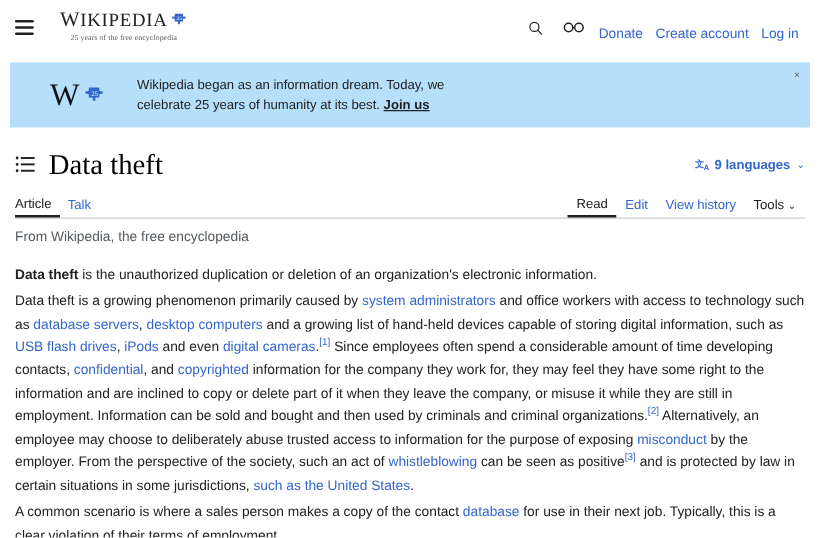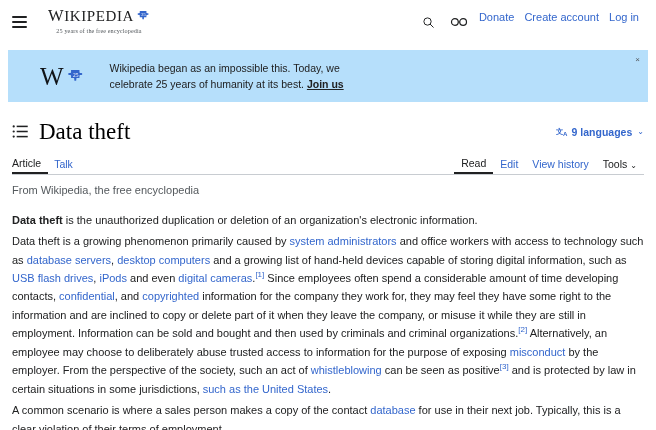--- a/index.html
+++ b/index.html
@@ -65,21 +65,21 @@
   .logo-tag {
     font-family: "Liberation Serif", serif;
     font-size: 6.2px;
     color: #54595d;
     margin-top: 2px;
     letter-spacing: 0.1px;
   }
   .header-right {
     margin-left: auto;
     display: flex;
-    align-items: flex-start;
+    align-items: flex-end;
     gap: 0px;
     margin-top: 5px;
     font-size: 11px;
   }
   .hicon {
     width: 30px; height: 22px;
     display: flex; align-items: center; justify-content: center;
     cursor: pointer;
   }
   .hlink {
@@ -270,21 +270,21 @@
 
 <div class="banner">
   <div class="banner-logo">
     <span class="banner-w">W</span>
     <svg class="banner-puzzle" viewBox="0 0 24 24">
       <path fill="#3366cc" d="M9 2.2h6v2.4c0 1 .8 1.5 1.7 1.2.8-.3 1.7.2 1.7 1.2s-.9 1.5-1.7 1.2c-.9-.3-1.7.2-1.7 1.2v2.4h-2.6c-1 0-1.5.8-1.2 1.7.3.8-.2 1.7-1.2 1.7s-1.5-.9-1.2-1.7c.3-.9-.2-1.7-1.2-1.7H4.9V9.4c0-1-.8-1.5-1.7-1.2-.8.3-1.7-.2-1.7-1.2S2.4 5.5 3.2 5.8c.9.3 1.7-.2 1.7-1.2V2.2H9z" transform="translate(2.5,4) scale(1.05)"></path>
       <text x="13.5" y="14.6" font-family="Liberation Serif, serif" font-size="7" fill="#ffffff" text-anchor="middle">25</text>
     </svg>
   </div>
   <div class="banner-text">
-    <span>Wikipedia began as an impossible this. Today, we</span><br>
+    <span>Wikipedia began as an information dream. Today, we</span><br>
     <span>celebrate 25 years of humanity at its best. </span><a class="joinus">Join us</a>
   </div>
   <div class="banner-close">×</div>
 </div>
 
 <div class="content">
 
   <div class="title-row">
     <svg class="toc-icon" viewBox="0 0 20 20">
       <circle cx="2" cy="4" r="1.3" fill="#202122"></circle>

